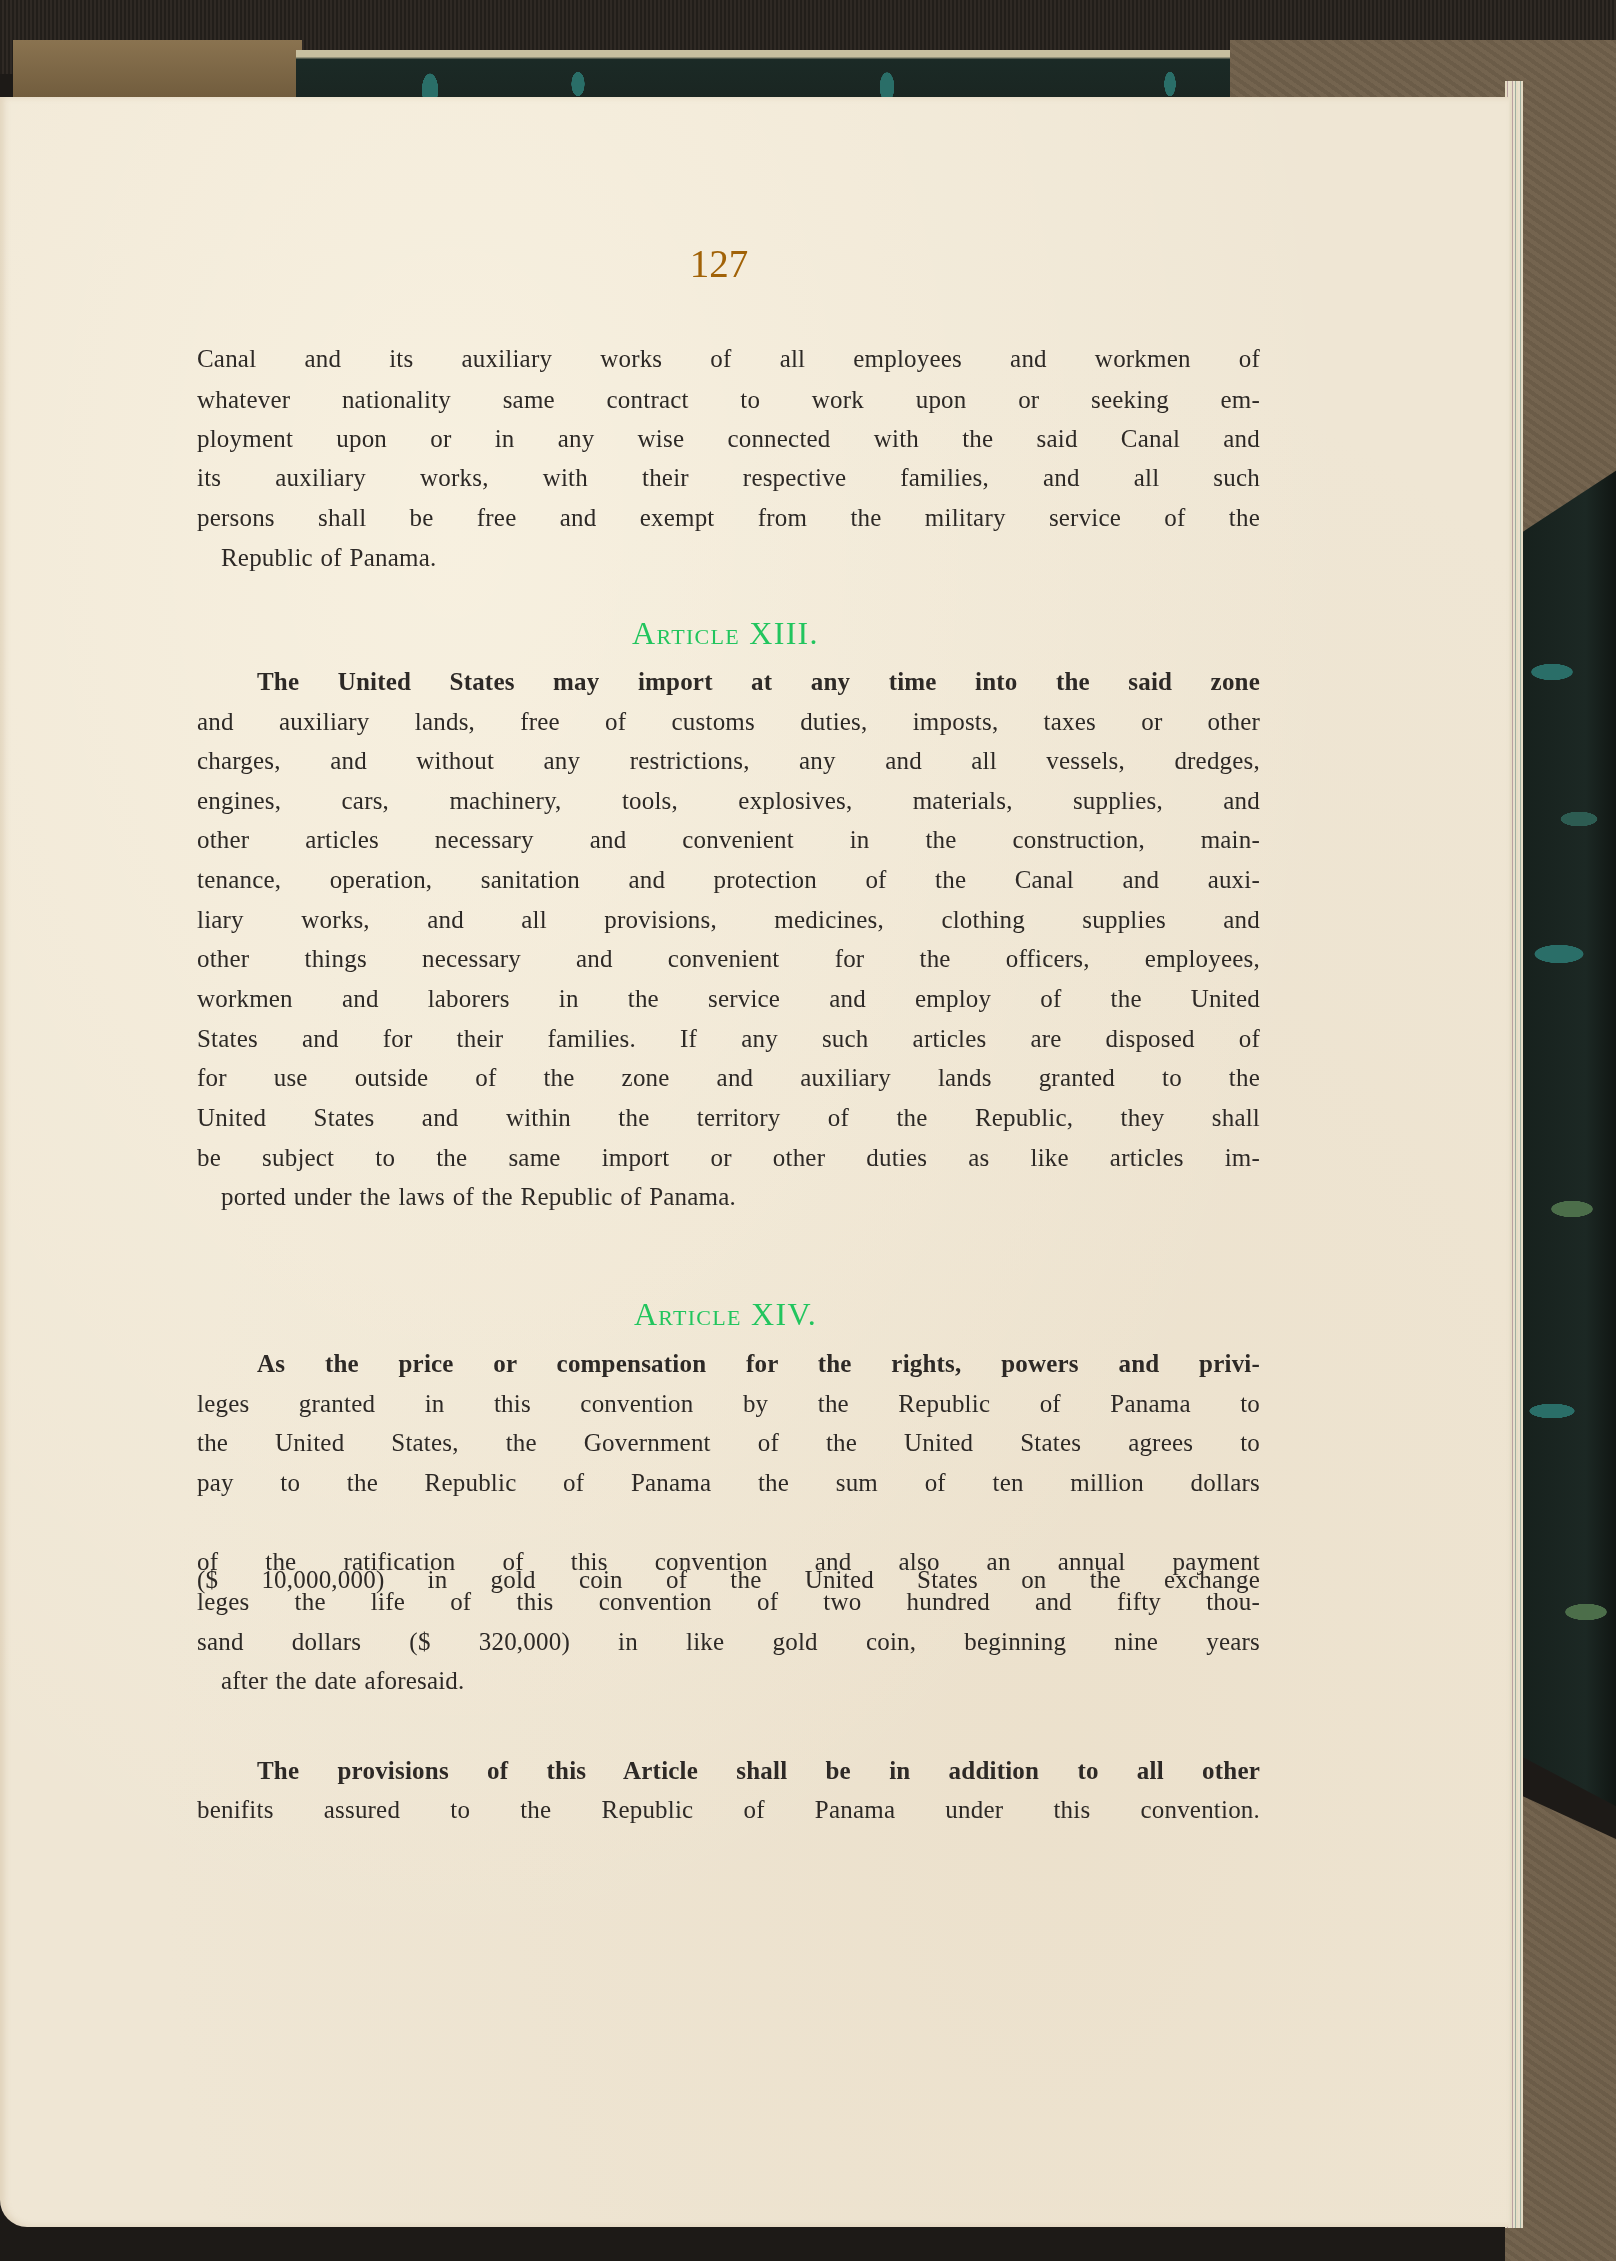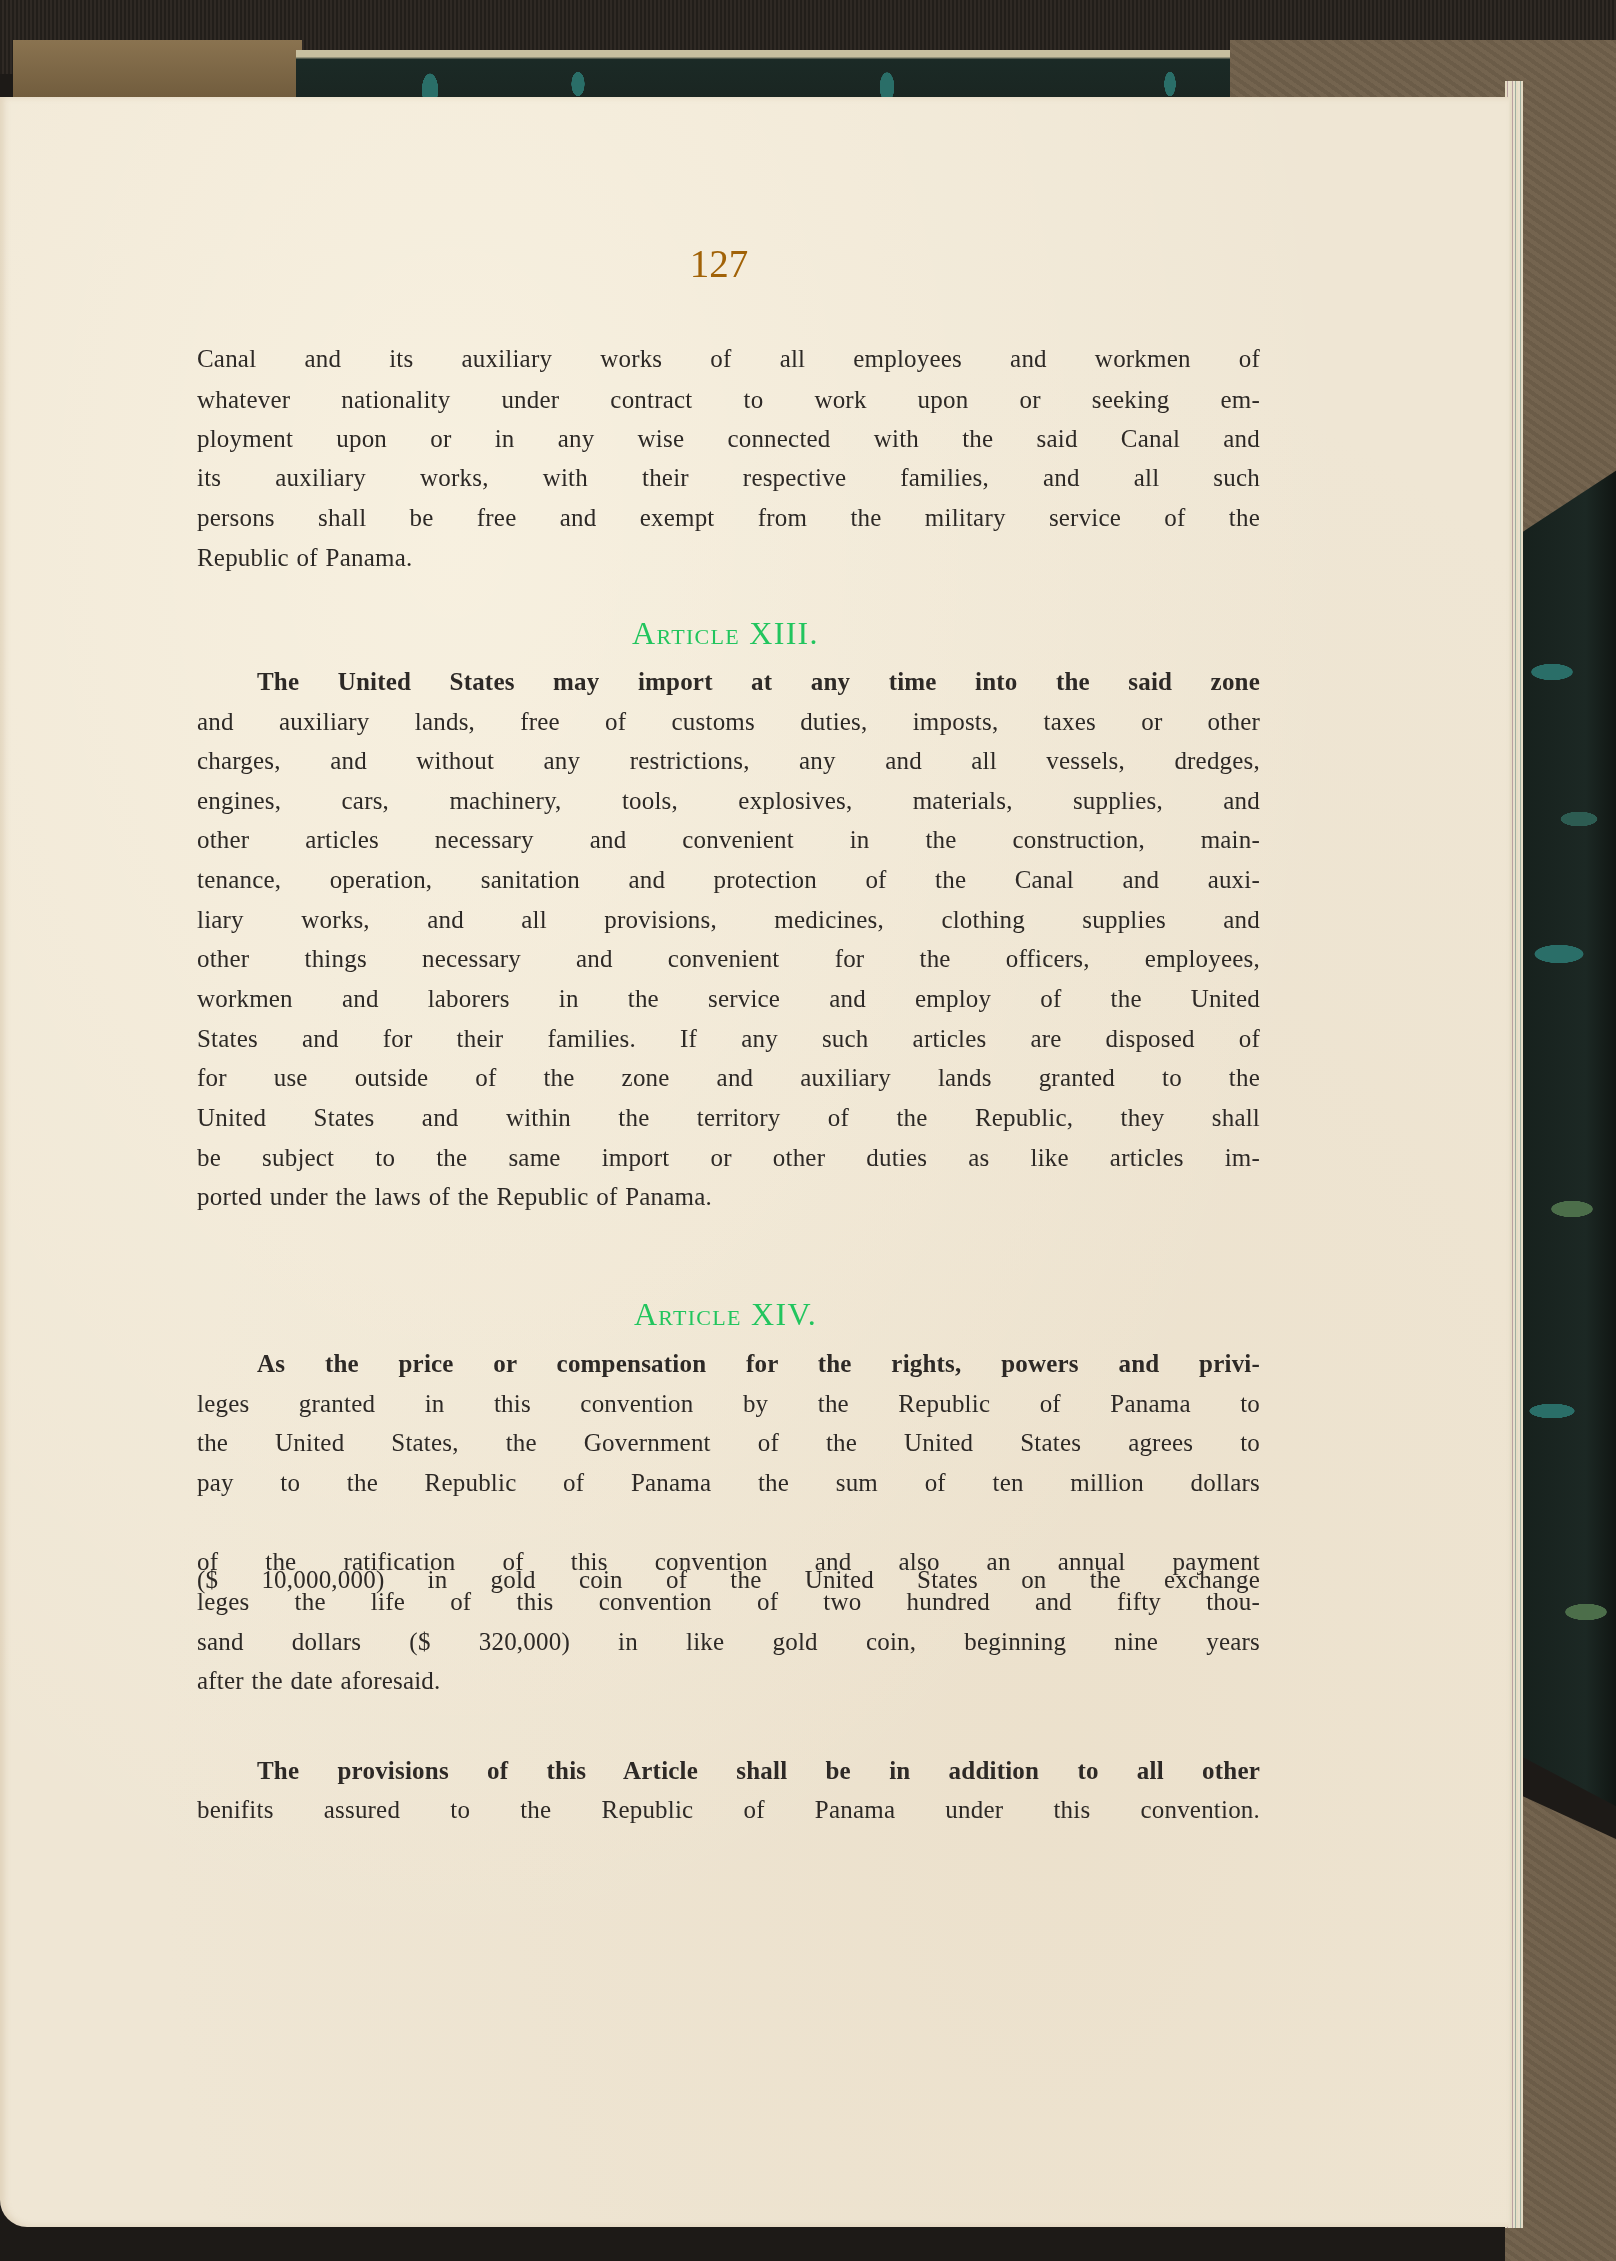--- a/index.html
+++ b/index.html
@@ -63,21 +63,21 @@
   .page-number {
     position: absolute; left: 0; width: 1438px; top: 244px; text-align: center;
     font-size: 39px; color: #a16207; line-height: 40px;
   }
   .line {
     position: absolute; left: 197px; width: 1063px;
     font-size: 25px; line-height: 40px; color: #2d2926;
     text-align: justify; text-align-last: justify; white-space: nowrap;
     letter-spacing: 0.2px; word-spacing: 1.3px;
   }
-  .line.last { text-align-last: left; }
+  .line.last { text-align-last: left; margin-left: 24px; }
   .line.indent { left: 257px; width: 1003px; font-weight: bold; }
   .heading {
     position: absolute; left: 0; width: 1451px; text-align: center;
     font-size: 32px; line-height: 40px; color: #22c55e; letter-spacing: 1.3px;
     font-variant: small-caps;
   }
 </style>
 </head>
 <body>
 
@@ -88,21 +88,21 @@
 <div class="marble-right"></div>
 <div class="corner-br"></div>
 <div class="page-edges"></div>
 
 <div class="page"></div>
 
 <div class="page-number">127</div>
 
 <div>
   <div class="line" style="top:339px">Canal and its auxiliary works of all employees and workmen of</div>
-  <div class="line" style="top:380px">whatever nationality under contract to work upon or seeking em-</div>
+  <div class="line" style="top:380px">whatever nationality same contract to work upon or seeking em-</div>
   <div class="line" style="top:419px">ployment upon or in any wise connected with the said Canal and</div>
   <div class="line" style="top:458px">its auxiliary works, with their respective families, and all such</div>
   <div class="line" style="top:498px">persons shall be free and exempt from the military service of the</div>
   <div class="line last" style="top:538px">Republic of Panama.</div>
 </div>
 
 <div class="heading" style="top:613px">Article XIII.</div>
 
 <div>
   <div class="line indent" style="top:662px">The United States may import at any time into the said zone</div>

